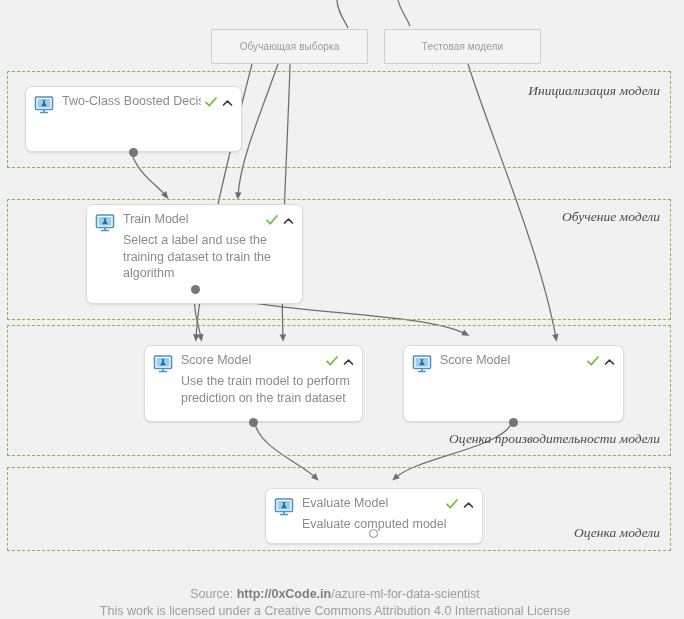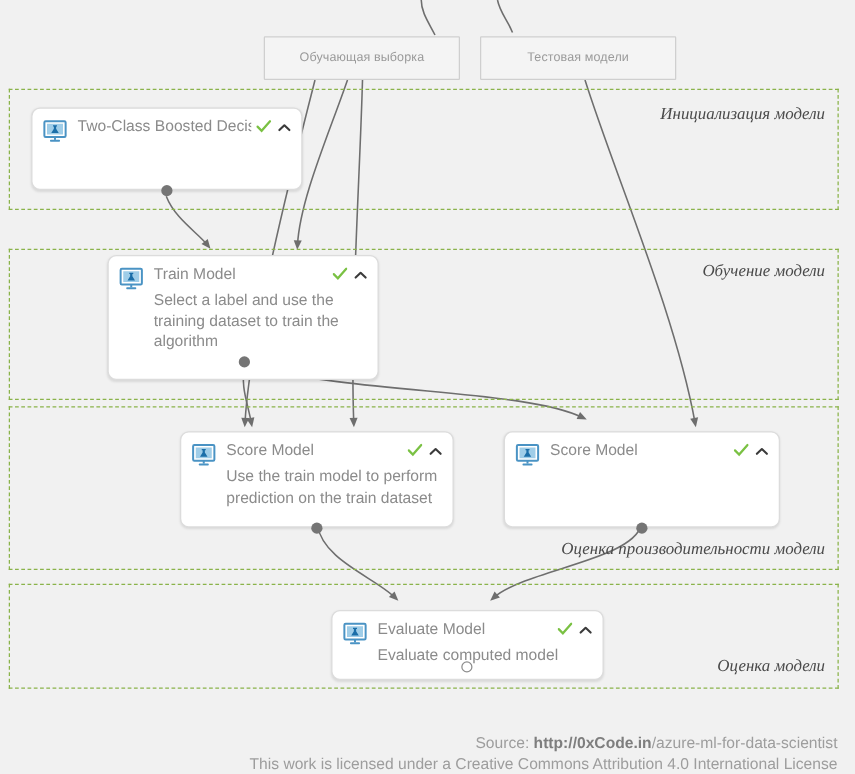--- a/index.html
+++ b/index.html
@@ -327,20 +327,20 @@
           <svg viewBox="0 0 11 11" width="11" height="11">
             <path d="M1.5,7 L5.5,3.2 L9.5,7" fill="none" stroke="#3b3b3b" stroke-width="1.7" stroke-linecap="round" stroke-linejoin="round"></path>
           </svg>
         </span>
       </div>
     </div>
     <div class="card-desc">Evaluate computed  model</div>
   </div>
   <div class="port port-out-open" style="left:369px; top:529px;"></div>
 
-  <div class="footer" style="top:587px;">
+  <div class="footer" style="top:587px;text-align:center;">
     <div class="line1">
       <span>Source: </span><b>http://0xCode.in</b><span>/azure-ml-for-data-scientist</span>
     </div>
     <div class="line2">This work is licensed under a Creative Commons Attribution 4.0 International License</div>
   </div>
 
 </div>
 
 </body></html>

